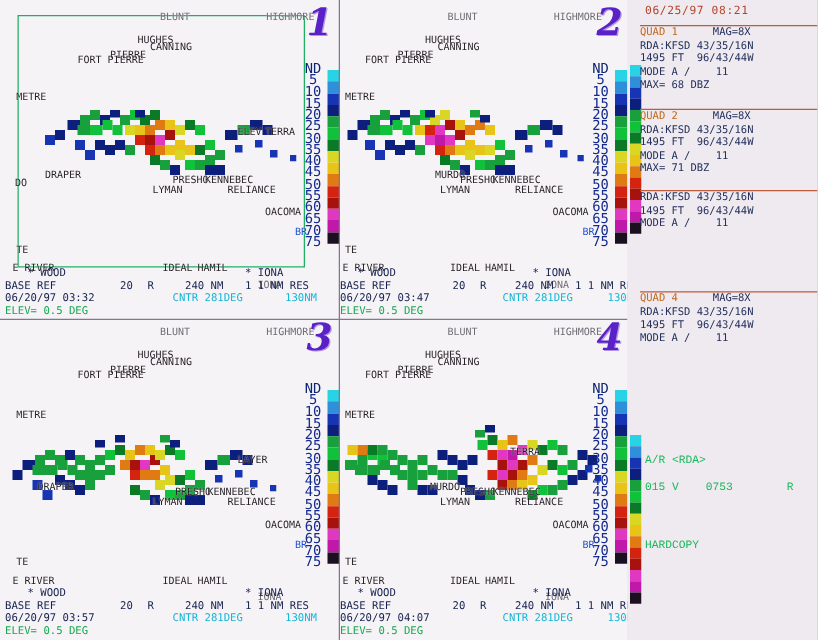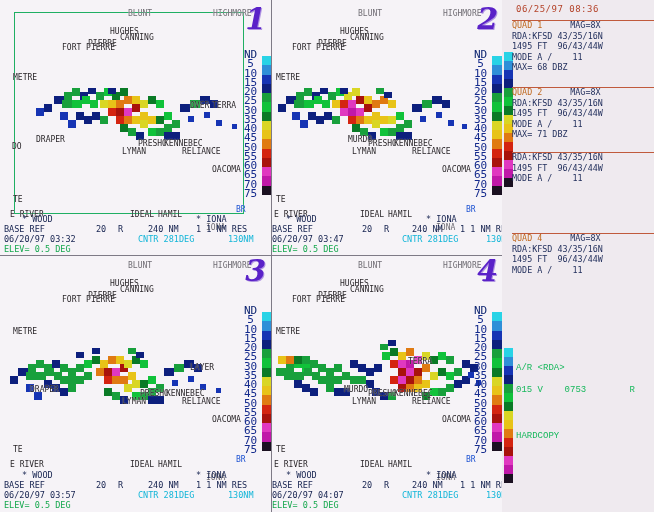--- a/index.html
+++ b/index.html
@@ -19,21 +19,21 @@
   .q4{left:272px;top:256px;width:230px;height:256px;}
   .qinner{position:absolute;inset:0;}
 
   .greenframe{position:absolute;left:14px;top:12px;right:28px;bottom:42px;border:1px solid #1faf63;}
 
   
   .lab{position:absolute;color:#241f24;font-size:8px;line-height:8px;
        font-family:"DejaVu Sans Mono",monospace;letter-spacing:0px;white-space:nowrap;
        text-shadow:0 0 1px rgba(255,255,255,.9);}
   .lab.faint{color:#6e6a72;}
-  .lab.blue{color:#1b4fd0;margin-top:24px;}
+  .lab.blue{color:#1b4fd0;}
 
   
   .echo{position:absolute;}
 
   
   .scale{position:absolute;top:56px;width:10px;height:148px;}
   .q1 .scale,.q3 .scale{left:262px;}
   .q2 .scale,.q4 .scale{left:220px;}
   .scale i{display:block;width:100%;height:9.25px;}
   .sclabels{position:absolute;top:50px;font-size:11px;line-height:9.25px;color:#142a8c;
@@ -144,21 +144,21 @@
           <div class="echo" style="left: 88px; top: 88px; width: 8px; height: 6px; background: rgb(13, 31, 125);"></div>
         </div>
       <div class="labels">
           <div class="lab faint" style="left: 128px; top: 10px;">BLUNT</div>
           <div class="lab faint" style="left: 213px; top: 10px;">HIGHMORE</div>
           <div class="lab " style="left: 110px; top: 28px;">HUGHES</div>
           <div class="lab " style="left: 120px; top: 34px;">CANNING</div>
           <div class="lab " style="left: 88px; top: 40px;">PIERRE</div>
           <div class="lab " style="left: 62px; top: 44px;">FORT PIERRE</div>
           <div class="lab " style="left: 13px; top: 74px;">METRE</div>
-          <div class="lab " style="left: 190px; top: 102px;">OVER</div>
+          <div class="lab " style="left: 190px; top: 102px;">ELEV</div>
           <div class="lab " style="left: 212px; top: 102px;">TERRA</div>
           <div class="lab " style="left: 36px; top: 136px;">DRAPER</div>
           <div class="lab " style="left: 12px; top: 143px;">DO</div>
           <div class="lab " style="left: 138px; top: 140px;">PRESHO</div>
           <div class="lab " style="left: 164px; top: 140px;">KENNEBEC</div>
           <div class="lab " style="left: 122px; top: 148px;">LYMAN</div>
           <div class="lab " style="left: 182px; top: 148px;">RELIANCE</div>
           <div class="lab " style="left: 212px; top: 166px;">OACOMA</div>
           <div class="lab blue" style="left: 236px; top: 182px;">BR</div>
           <div class="lab " style="left: 13px; top: 196px;">TE</div>
@@ -686,21 +686,21 @@
           <i style="background: rgb(232, 195, 24); height: 9px;"></i>
           <i style="background: rgb(224, 122, 18); height: 9px;"></i>
           <i style="background: rgb(212, 36, 16); height: 9px;"></i>
           <i style="background: rgb(168, 18, 12); height: 9px;"></i>
           <i style="background: rgb(224, 56, 192); height: 9px;"></i>
           <i style="background: rgb(192, 24, 168); height: 9px;"></i>
           <i style="background: rgb(26, 16, 32); height: 9px;"></i>
         </div>
     </div>
 
-    <div class="rc-date">06/25/97 08:36</div>
+    <div class="rc-date">06/25/97 08:21</div>
 
     <div class="qblock" style="top:20px;">
       <div class="qbl-rule"></div>
       <div class="qbl-line"><span class="qbl-title">QUAD 1</span><span style="margin-left:28px;">MAG=8X</span></div>
       <div class="qbl-line">RDA:KFSD 43/35/16N</div>
       <div class="qbl-line">1495 FT  96/43/44W</div>
       <div class="qbl-line">MODE A /    11</div>
       <div class="qbl-line">MAX= 68 DBZ</div>
     </div>
 

